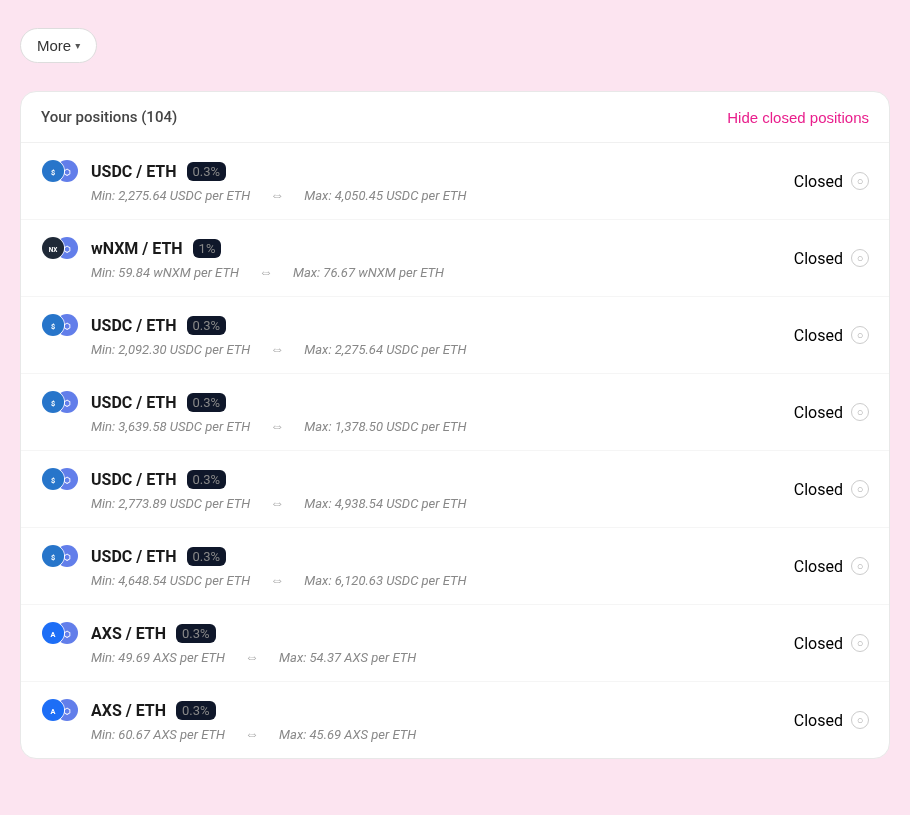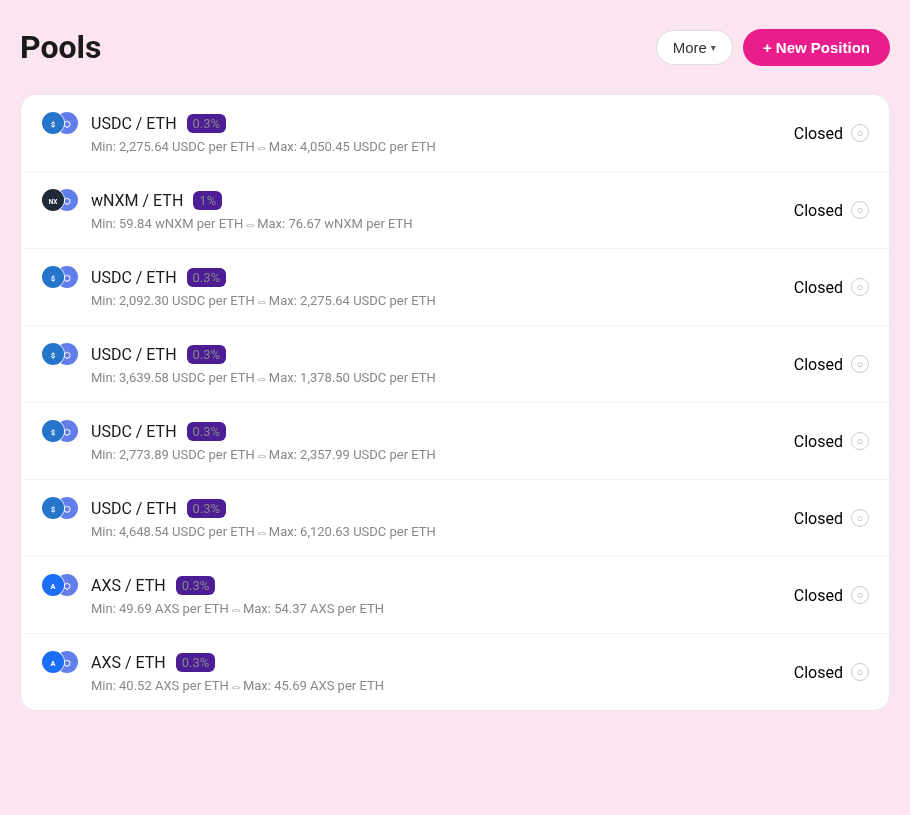--- a/index.html
+++ b/index.html
@@ -123,38 +123,40 @@
     .token-icon-1 {
       left: 0;
       z-index: 2;
     }
     .token-icon-2 {
       left: 14px;
       z-index: 1;
     }
     .position-name {
       font-size: 16px;
-      font-weight: 400;
+      font-weight: 700;
       color: #1a1a1a;
       text-align: center;
     }
     .position-fee {
       font-size: 13px;
       color: #888;
       font-weight: 400;
-      background: #4c1d95;
+      background: #0f172a;
       border-radius: 6px;
       padding: 2px 6px;
     }
     .position-range {
       font-size: 13px;
       color: #888;
       margin-left: 50px;
       display: flex;
-      gap: 0;
+      align-items: center;
+      gap: 20px;
+      font-style: italic;
     }
     .position-range .arrow {
       color: #aaa;
       font-size: 14px;
     }
     .position-right {
       display: flex;
       align-items: center;
       gap: 8px;
     }
@@ -174,33 +176,33 @@
       font-size: 11px;
       color: #aaa;
       cursor: pointer;
       flex-shrink: 0;
     }
   </style>
 </head>
 <body>
 
 <div class="page-header">
-  <h1 class="page-title">Pools</h1>
   <div class="header-actions">
     <button class="more-btn">
       <span>More</span>
       <span class="chevron">▾</span>
     </button>
-    <button class="new-position-btn">
-      <span>+ New Position</span>
-    </button>
   </div>
 </div>
 
 <div class="main-card">
+  <div class="positions-header">
+    <span class="positions-count">Your positions (104)</span>
+    <button class="hide-closed-btn">Hide closed positions</button>
+  </div>
 
   <div id="positions-list">
       <div class="position-item">
     <div class="position-left">
       <div class="position-title-row">
         <div class="token-icons">
           <div class="token-icon token-icon-1">
                 <svg width="24" height="24" viewBox="0 0 24 24">
                   <circle cx="12" cy="12" r="12" fill="#2775ca"></circle>
                   <text x="12" y="16" text-anchor="middle" font-size="8" font-weight="bold" fill="white">$</text>
@@ -336,21 +338,21 @@
                   <text x="12" y="16" text-anchor="middle" font-size="9" font-weight="bold" fill="white">⬡</text>
                 </svg>
               </div>
         </div>
         <span class="position-name">USDC / ETH</span>
         <span class="position-fee">0.3%</span>
       </div>
       <div class="position-range">
         <span>Min: 2,773.89 USDC per ETH</span>
         <span class="arrow">⇔</span>
-        <span>Max: 2,357.99 USDC per ETH</span>
+        <span>Max: 4,938.54 USDC per ETH</span>
       </div>
     </div>
     <div class="position-right">
       <span class="closed-badge">Closed</span>
       <div class="info-icon">○</div>
     </div>
   </div>
       <div class="position-item">
     <div class="position-left">
       <div class="position-title-row">
@@ -427,21 +429,21 @@
                 <svg width="24" height="24" viewBox="0 0 24 24">
                   <circle cx="12" cy="12" r="12" fill="#627eea"></circle>
                   <text x="12" y="16" text-anchor="middle" font-size="9" font-weight="bold" fill="white">⬡</text>
                 </svg>
               </div>
         </div>
         <span class="position-name">AXS / ETH</span>
         <span class="position-fee">0.3%</span>
       </div>
       <div class="position-range">
-        <span>Min: 40.52 AXS per ETH</span>
+        <span>Min: 60.67 AXS per ETH</span>
         <span class="arrow">⇔</span>
         <span>Max: 45.69 AXS per ETH</span>
       </div>
     </div>
     <div class="position-right">
       <span class="closed-badge">Closed</span>
       <div class="info-icon">○</div>
     </div>
   </div>
     </div>

